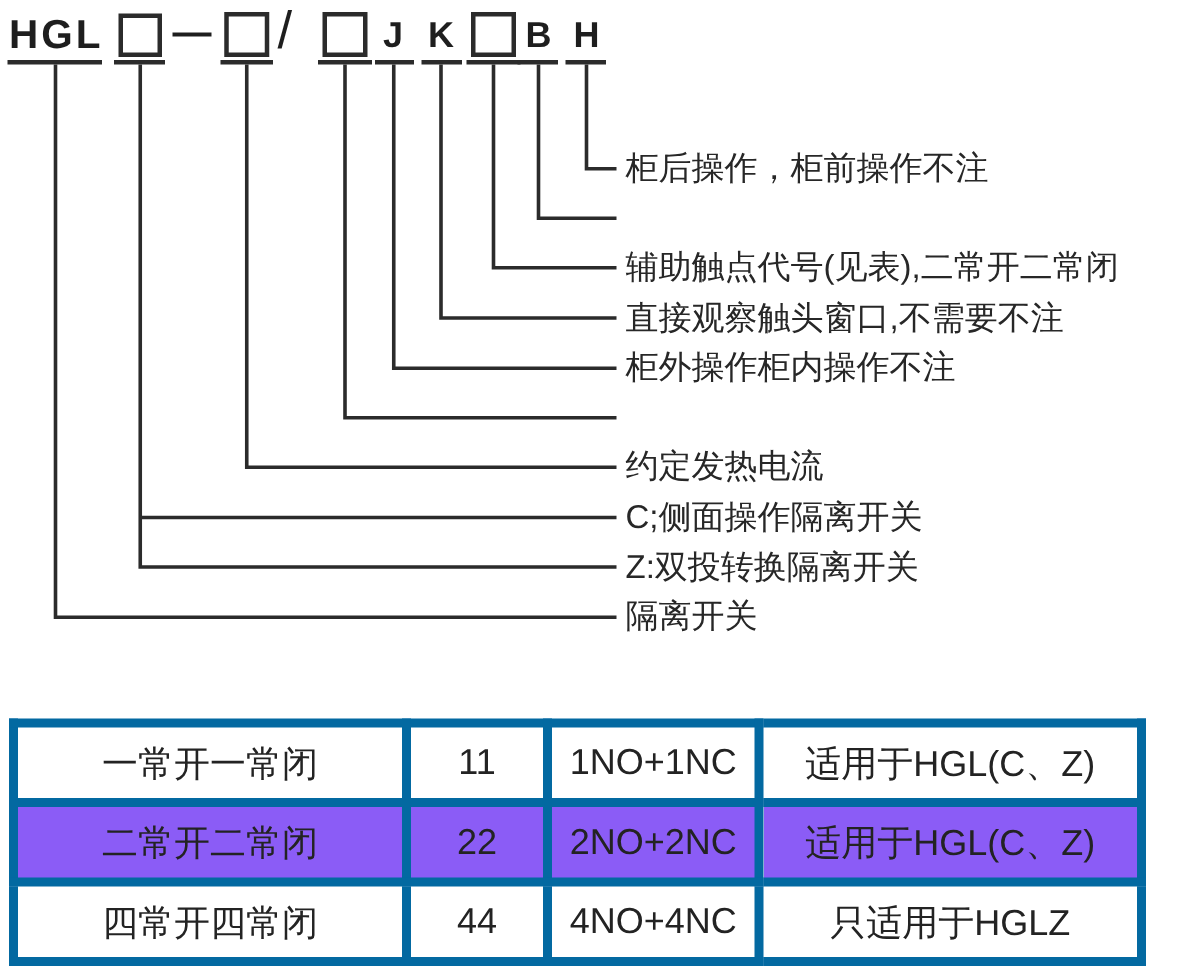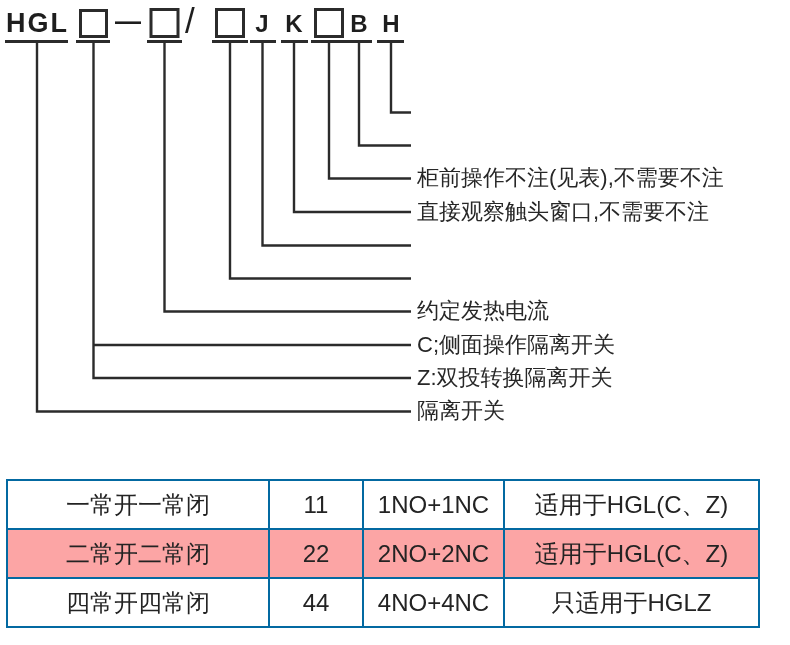--- a/index.html
+++ b/index.html
@@ -31,31 +31,31 @@
     white-space:nowrap;
   }
   .spec-table{
     position:absolute;
     left:6px;top:479px;
     width:752px;
     border-collapse:collapse;
     table-layout:fixed;
   }
   .spec-table td{
-    border:2px solid #0369a1;
+    border:6px solid #0369a1;
     height:47px;
     text-align:center;
     vertical-align:middle;
     font-size:24px;
     color:#232323;
     padding:0 2px;
     overflow:hidden;
     white-space:nowrap;
   }
-  .spec-table tr.alt{background:#fca5a5;}
+  .spec-table tr.alt{background:#8b5cf6;}
 </style>
 </head>
 <body>
 
 <div class="canvas">
 
   <svg class="lines-svg" width="790" height="470" viewBox="0 0 790 470" fill="none" stroke="#2b2b2b">
 
     <rect x="80.5" y="10.5" width="26" height="26" stroke-width="3"></rect>
     <rect x="151" y="9.5" width="27" height="27" stroke-width="3"></rect>
@@ -89,22 +89,24 @@
   </svg>
 
   <span class="code-text prefix">HGL</span>
   <span class="code-text dash">—</span>
   <span class="code-text slash">/</span>
   <span class="code-text letter" style="left:262px">J</span>
   <span class="code-text letter" style="left:294px">K</span>
   <span class="code-text letter" style="left:359px">B</span>
   <span class="code-text letter" style="left:391px">H</span>
 
-  <div class="callout" style="top:165px">柜前操作不注(见表),不需要不注</div>
+  <div class="callout" style="top:99px">柜后操作，柜前操作不注</div>
+  <div class="callout" style="top:165px">辅助触点代号(见表),二常开二常闭</div>
   <div class="callout" style="top:199px">直接观察触头窗口,不需要不注</div>
+  <div class="callout" style="top:232px">柜外操作柜内操作不注</div>
   <div class="callout" style="top:298px">约定发热电流</div>
   <div class="callout" style="top:332px">C;侧面操作隔离开关</div>
   <div class="callout" style="top:365px">Z:双投转换隔离开关</div>
   <div class="callout" style="top:398px">隔离开关</div>
 
   <table class="spec-table">
     <colgroup>
       <col style="width:262px">
         <col style="width:94px">
         <col style="width:141px">

